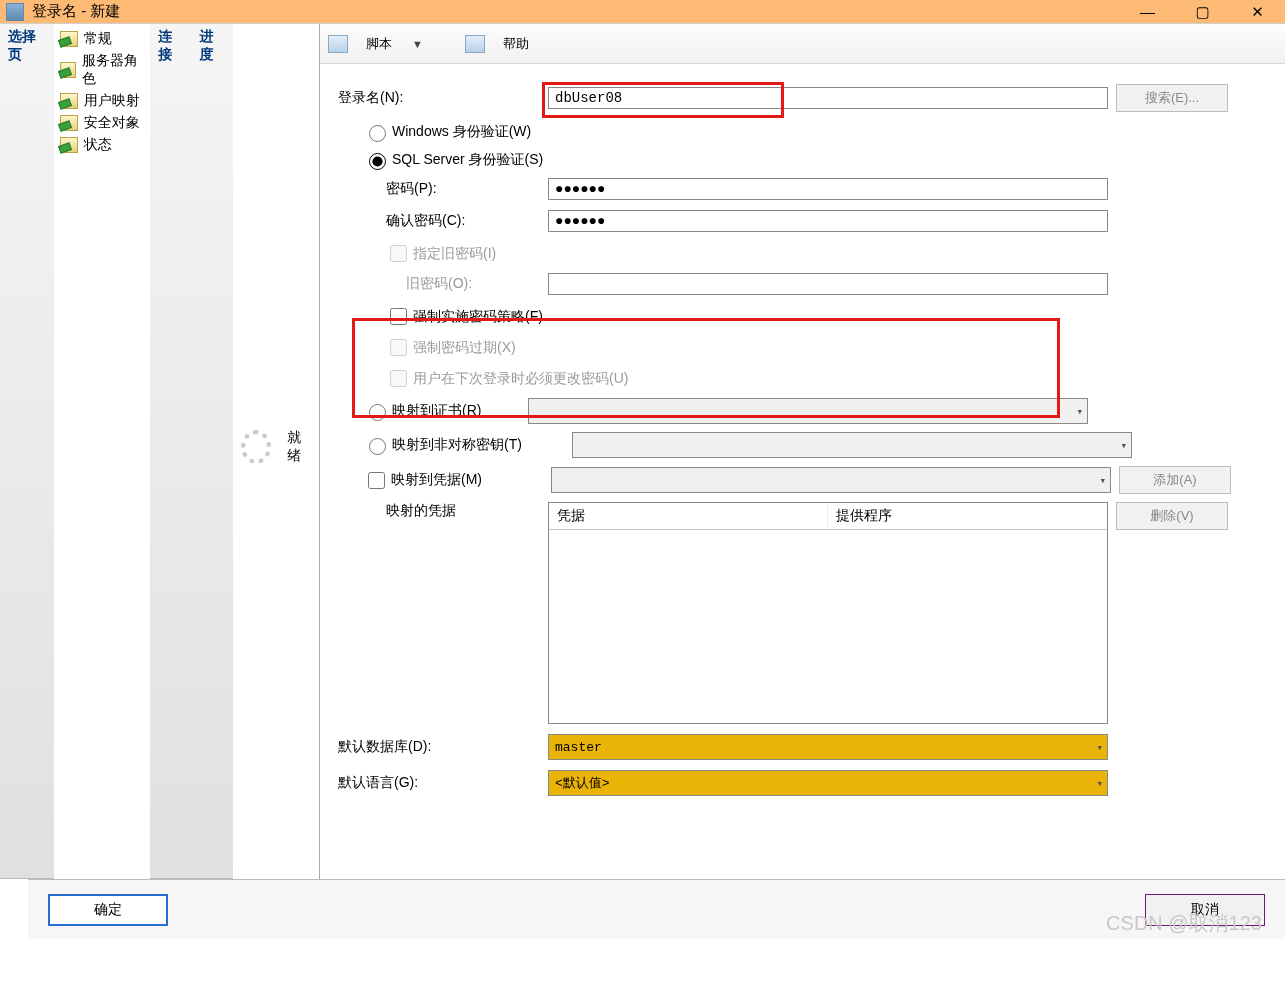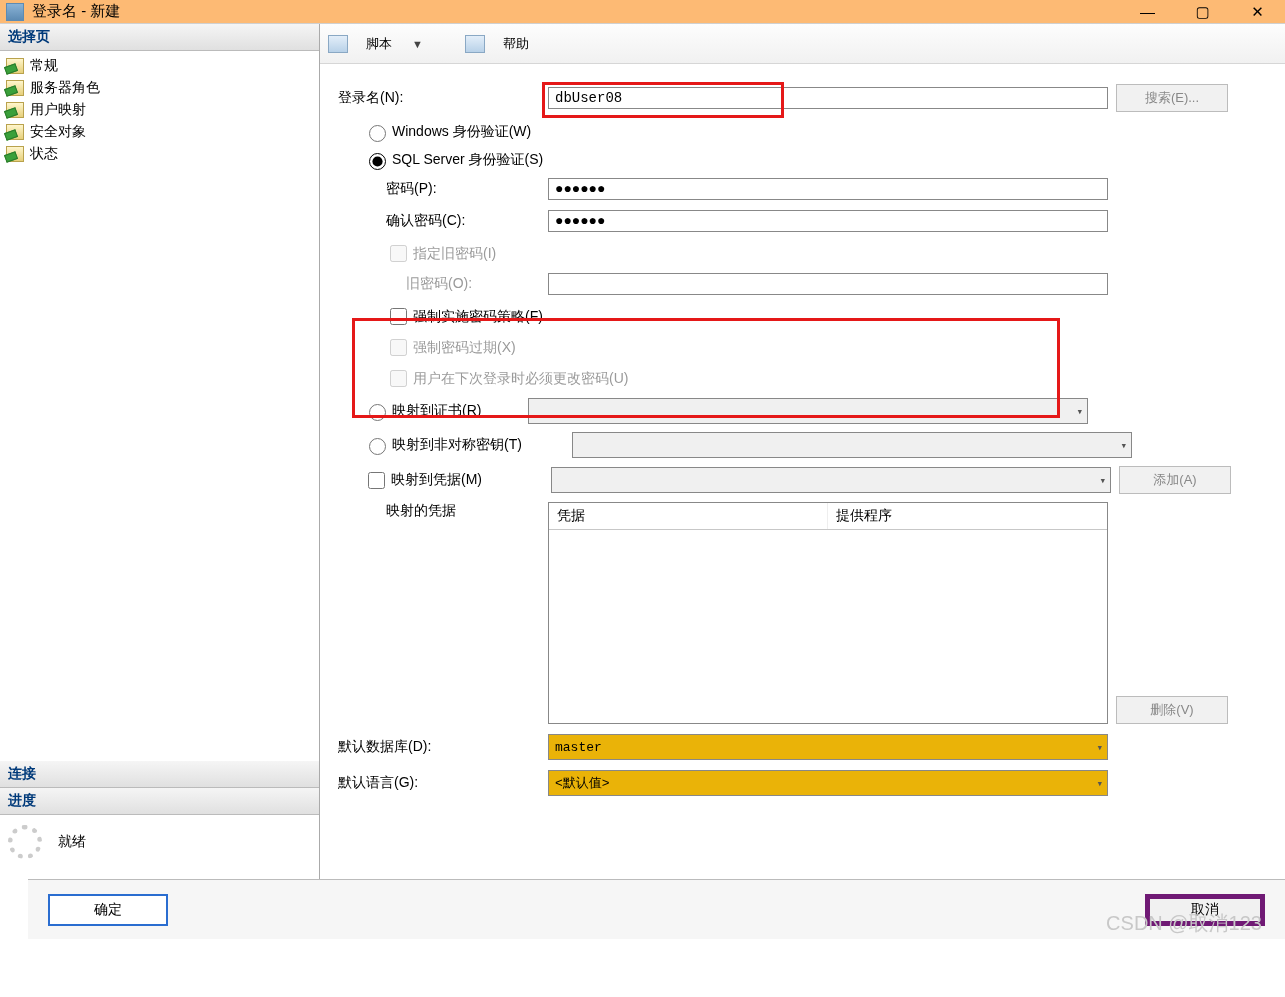--- a/index.html
+++ b/index.html
@@ -46,21 +46,21 @@
   
   .content {
     display: flex;
     height: 855px;
   }
   .left-panel {
     width: 320px;
     height: 100%;
     border-right: 1px solid #aaa;
     display: flex;
-    flex-direction: column;
+    flex-direction: row;
     background: #fff;
   }
   .panel-header {
     background: linear-gradient(#f5f5f5,#e0e0e0);
     border-bottom: 1px solid #bbb;
     font-weight: bold;
     padding: 4px 8px;
     font-size: 14px;
     color: #003a7a;
   }
@@ -247,21 +247,21 @@
     justify-content: space-between;
     padding: 0 20px;
     gap: 16px;
     background:#f6f6f6;
     margin-left:28px;
   }
   .dlg-btn {
     width: 120px;
     height: 32px;
     font-size: 14px;
-    border: 5px solid #701a75;
+    border: 1px solid #701a75;
     background: #f1f1f1;
     cursor: pointer;
   }
   .dlg-btn.primary {
     border: 2px solid #2a6dd0;
     background: #fff;
   }
   .watermark {
     position: absolute;
     right: 23px;
@@ -409,21 +409,21 @@
       </div>
 
       <div class="row" style="align-items:flex-start">
         <span class="lbl indent2">映射的凭据</span>
         <div class="grid-box">
           <div class="grid-header">
             <div class="grid-col">凭据</div>
             <div class="grid-col">提供程序</div>
           </div>
         </div>
-        <div style="display:flex;flex-direction:column;justify-content:flex-end;height:222px">
+        <div style="display:flex;flex-direction:column;justify-content:flex-start;height:222px">
           <button class="side-btn" disabled="">删除(V)</button>
         </div>
       </div>
 
       <div class="row" style="margin-top:8px">
         <span class="lbl">默认数据库(D):</span>
         <div class="combo">
           <span>master</span>
           <span class="chev">▾</span>
         </div>

